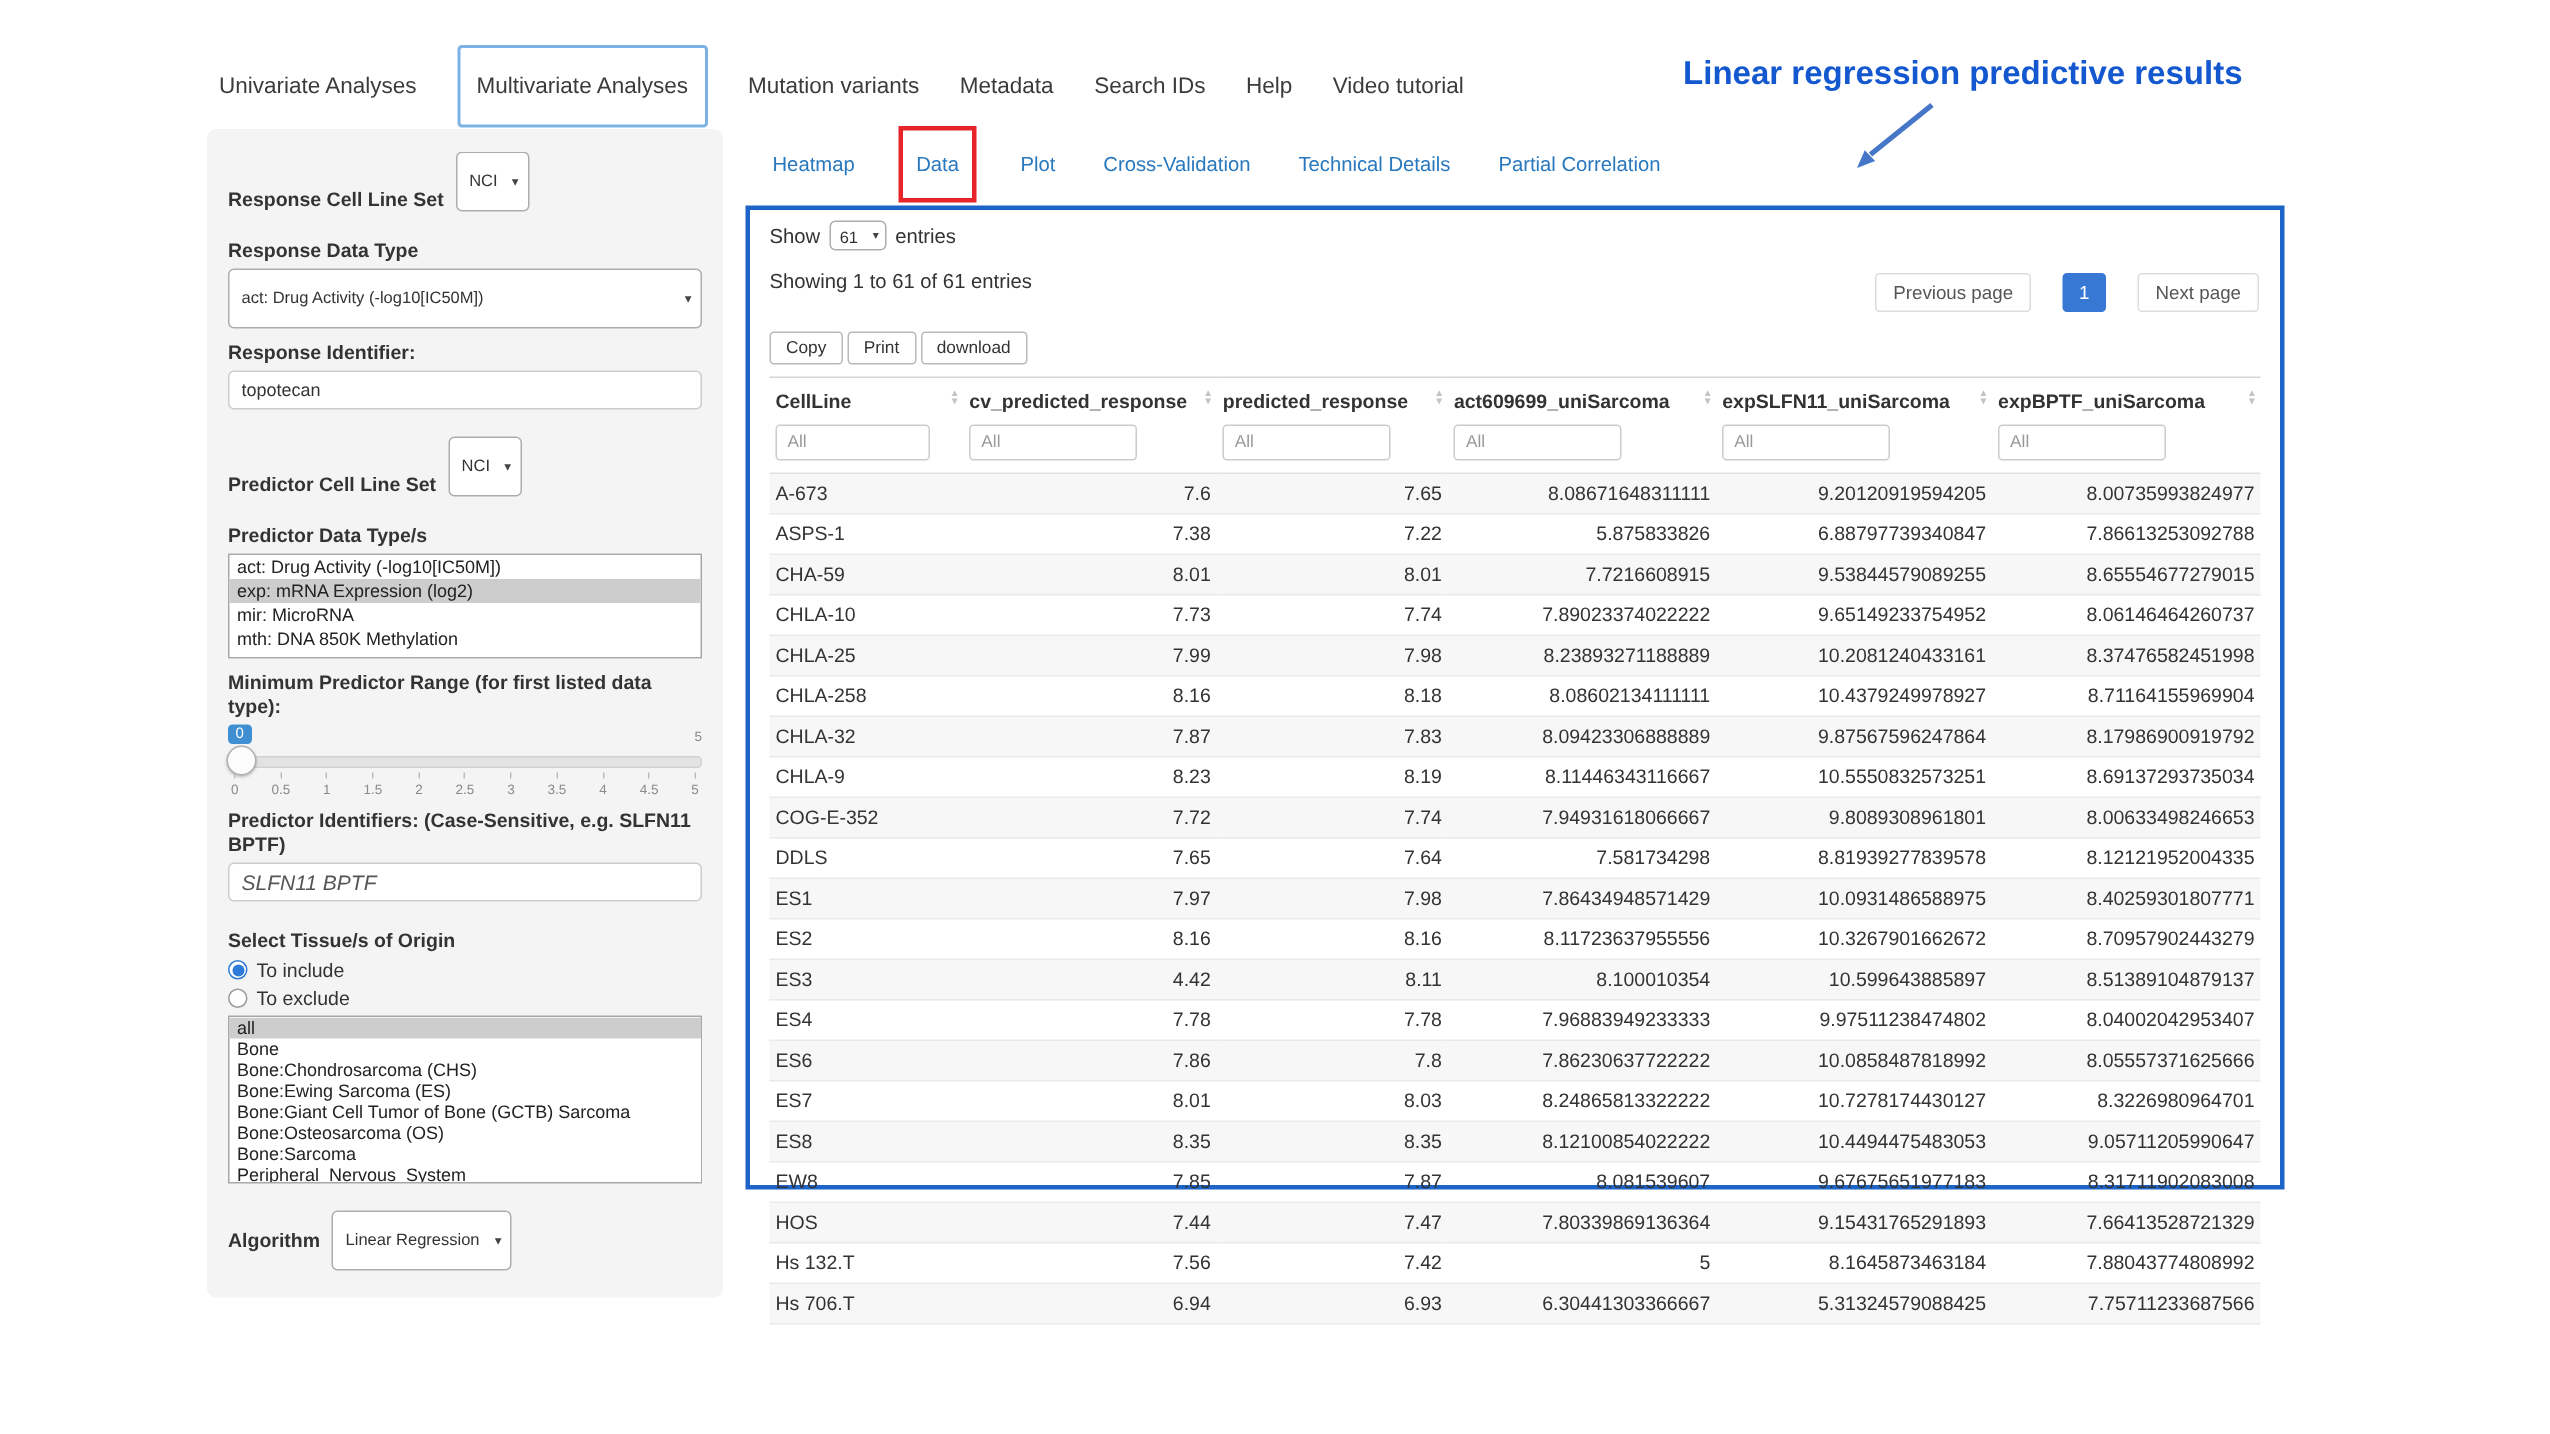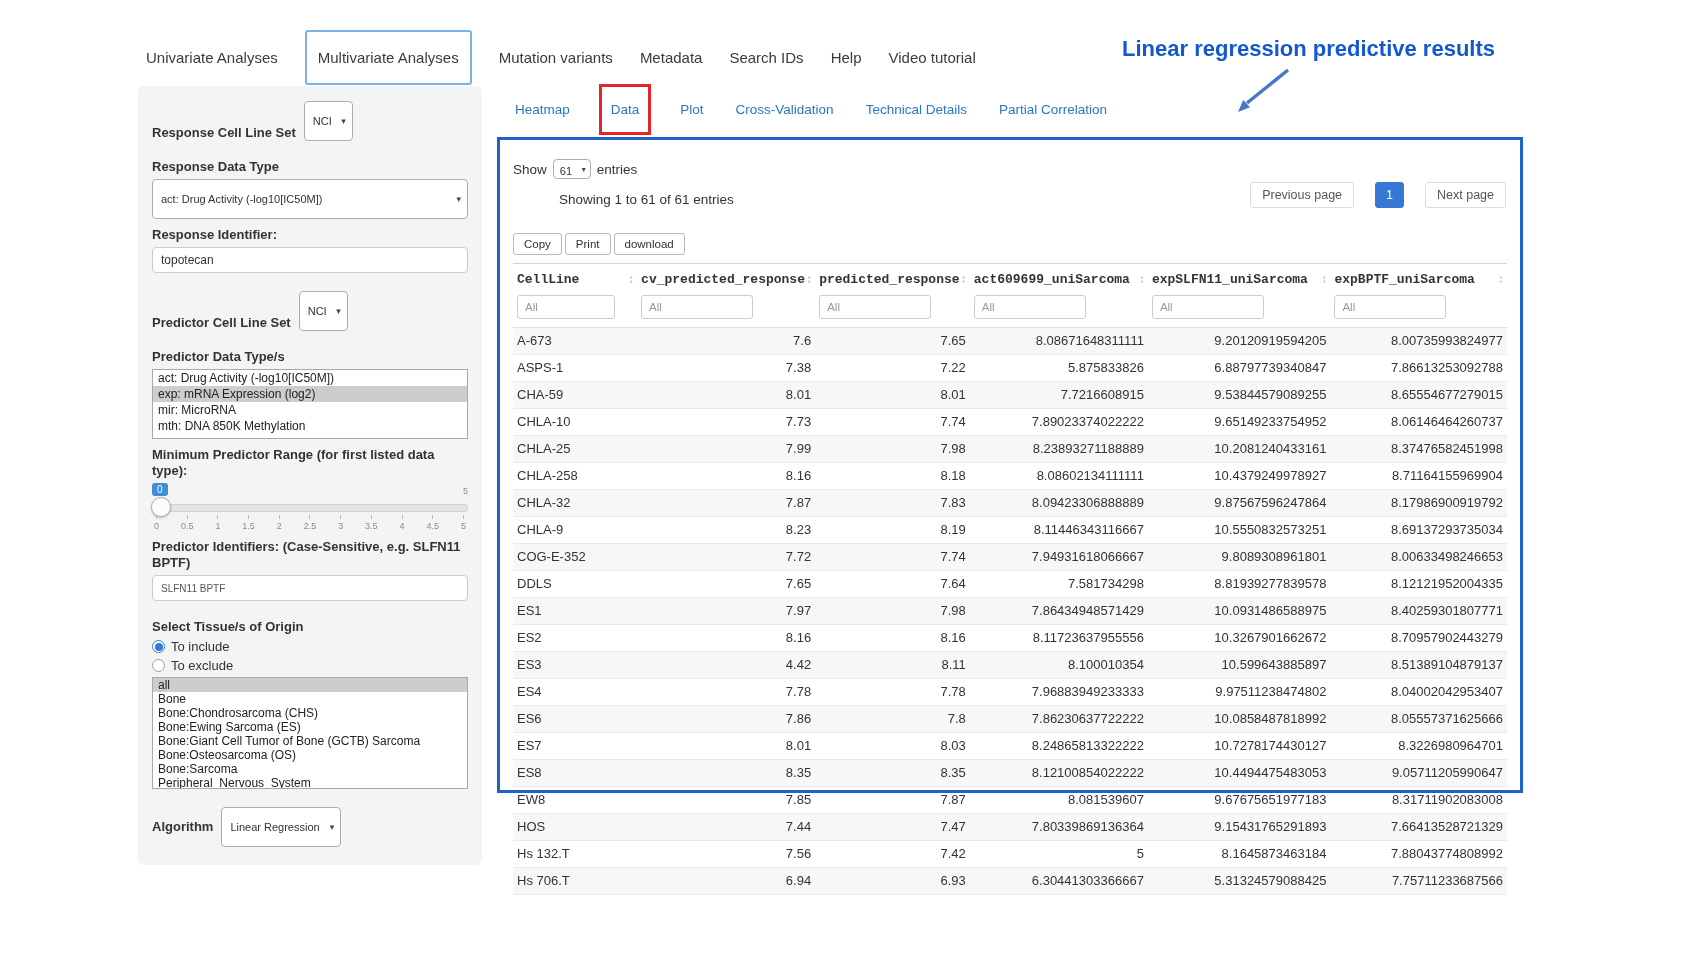--- a/index.html
+++ b/index.html
@@ -35,21 +35,21 @@
     padding:0 20px 0 8px;font-family:inherit;color:#333;line-height:22px;}
   .selwrap .chev{position:absolute;right:7px;top:50%;transform:translateY(-50%);
     font-size:9px;color:#444;pointer-events:none;}
   .selwrap.block{display:block;}
   .selwrap.block select{width:100%;}
   .selwrap.mini select{height:20px;font-size:11px;padding:0 17px 0 6px;}
   .selwrap.mini .chev{right:5px;font-size:8px;}
 
   .text-input{width:100%;height:26px;border:1px solid #ccc;border-radius:4px;padding:0 8px;
     font-size:12px;box-sizing:border-box;background:#fff;color:#333;font-family:inherit;}
-  .text-input.small{font-size:10px;color:#555;}
+  .text-input.small{font-size:14px;color:#555;font-style:italic;}
 
   .listbox{border:1px solid #a8a8a8;background:#fff;overflow-y:auto;font-size:12px;}
   .listbox .opt{padding:0 5px;line-height:16px;white-space:nowrap;overflow:hidden;cursor:pointer;color:#222;}
   .listbox .opt.selected{background:#cdcdcd;}
   #predictor-listbox{height:68px;}
   #tissue-listbox{height:110px;overflow-y:scroll;}
   #tissue-listbox .opt{line-height:14px;}
 
   
   .slider{position:relative;height:48px;}
@@ -71,37 +71,37 @@
   .radio.checked{border-color:#2f7bd9;}
   .radio.checked::after{content:"";position:absolute;inset:1.5px;border-radius:50%;background:#2f7bd9;}
 
   
   .main{position:absolute;left:497px;top:84px;width:1026px;}
   .tabs{display:flex;align-items:center;gap:26px;font-size:13.5px;color:#2878be;margin-left:15px;}
   .tab{padding:4px 0;border:3px solid transparent;cursor:pointer;white-space:nowrap;}
   .tab.highlighted{border-color:#e8242b;padding:15px 9px;}
 
   .panel{margin-top:2px;border:3px solid #1c64c8;height:656px;position:relative;
-    padding:16px 13px;box-sizing:border-box;background:#fff;}
+    padding:4px 13px;box-sizing:border-box;background:#fff;}
 
   .show-row{display:flex;align-items:center;gap:6px;margin-top:3px;font-size:13.5px;}
-  .showing{margin-top:13px;font-size:13.5px;margin-left:46px;}
+  .showing{margin-top:13px;font-size:13.5px;}
 
   .pagination{position:absolute;top:42px;right:14px;display:flex;gap:21px;align-items:center;font-size:12.5px;}
   .page-btn{border:1px solid #ddd;border-radius:3px;padding:5px 11px;color:#555;background:#fff;
     cursor:pointer;font-family:inherit;font-size:12.5px;}
   .page-btn.current{background:#3778d4;border-color:#3778d4;color:#fff;padding:5px 10px;}
 
   .export-row{margin-top:26px;display:flex;gap:3px;}
   .export-btn{border:1px solid #b9b9b9;border-radius:3px;background:#fff;font-size:11.5px;color:#333;
     padding:4px 10px;cursor:pointer;font-family:inherit;}
 
   table.data{width:100%;border-collapse:collapse;margin-top:8px;font-size:13px;border-top:1px solid #d5d5d5;}
   .data th{padding:8px 4px 6px;font-weight:bold;text-align:left;white-space:nowrap;}
-  .th-inner{display:flex;align-items:center;justify-content:space-between;gap:2px;font-family:Liberation Mono, monospace;}
+  .th-inner{display:flex;align-items:flex-start;justify-content:space-between;gap:2px;}
   .sort-icon{display:inline-flex;flex-direction:column;align-items:center;line-height:5px;
     font-size:7px;color:#c4c4c4;cursor:pointer;}
   .filter-row td{padding:2px 4px 8px;border-bottom:1px solid #e0e0e0;}
   .filter-input{width:calc(100% - 18px);max-width:112px;height:24px;border:1px solid #ccc;border-radius:3px;
     padding:0 7px;font-size:11.5px;box-sizing:border-box;color:#444;font-family:inherit;}
   .filter-input::placeholder{color:#999;}
   .data tbody tr{border-bottom:1px solid #eaeaea;}
   .data tbody tr:nth-child(odd){background:#f7f7f7;}
   .data td.cell-name{padding:5px 4px;line-height:16px;}
   .data td.num{padding:5px 4px;line-height:16px;text-align:right;}

